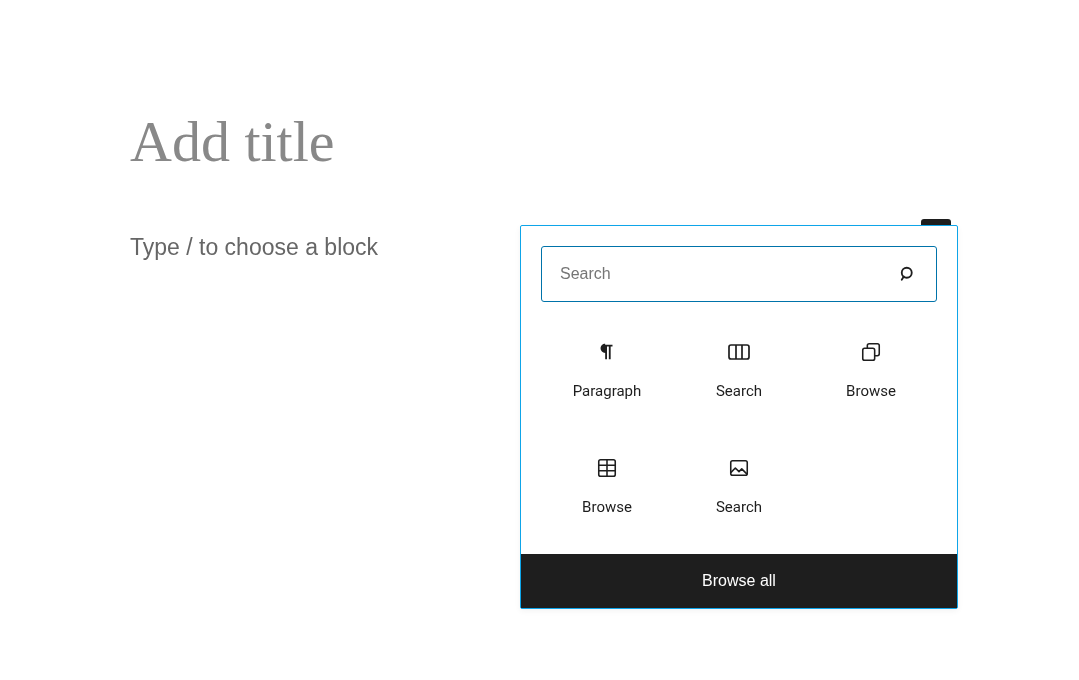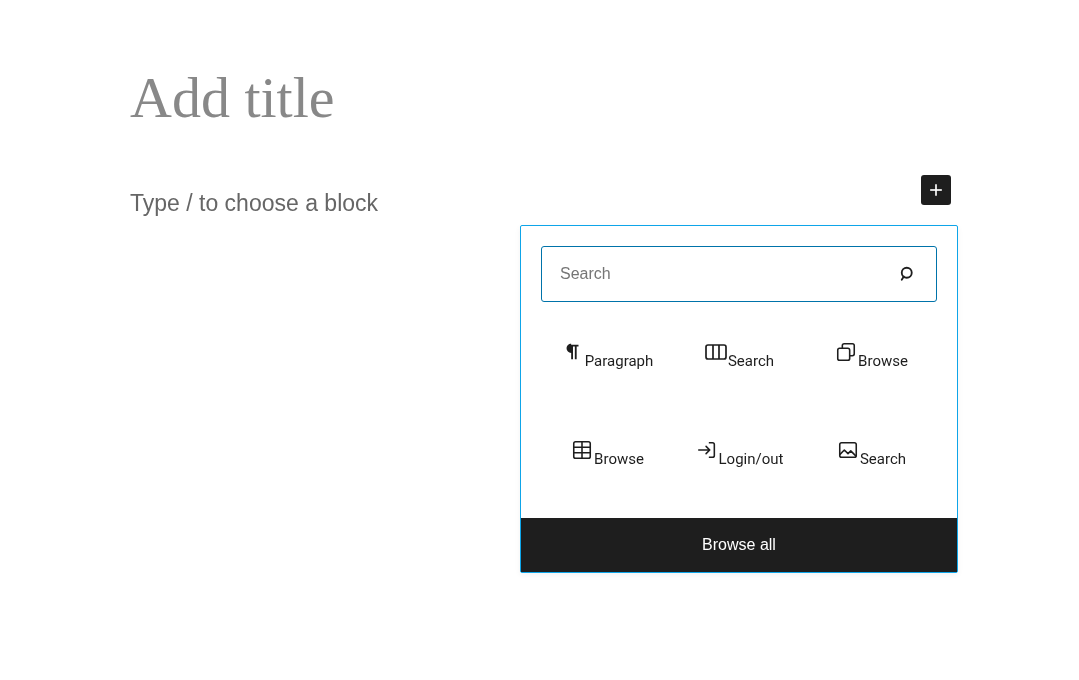--- a/index.html
+++ b/index.html
@@ -10,20 +10,21 @@
     body {
       font-family: -apple-system, BlinkMacSystemFont, "Segoe UI", Roboto, Oxygen-Sans, Ubuntu, Cantarell, "Helvetica Neue", sans-serif;
       background: #fff;
       width: 1079px;
       height: 680px;
       position: relative;
     }
     .editor {
       padding: 60px 130px 0 130px;
       position: relative;
+      margin-top: 44px;
     }
     .title-input {
       font-family: Georgia, "Times New Roman", serif;
       font-size: 58px;
       font-weight: 300;
       color: #888;
       border: none;
       outline: none;
       width: 100%;
       background: transparent;
@@ -105,21 +106,21 @@
       align-items: center;
     }
     .block-grid {
       display: grid;
       grid-template-columns: repeat(3, 1fr);
       padding: 10px 20px 30px 20px;
       row-gap: 40px;
     }
     .block-item {
       display: flex;
-      flex-direction: row;
+      flex-direction: column;
       align-items: center;
       justify-content: center;
       cursor: pointer;
       padding: 8px;
       border-radius: 4px;
     }
     .block-icon {
       width: 24px;
       height: 24px;
       display: flex;
@@ -205,29 +206,20 @@
     <div class="block-item">
       <span class="block-icon">
         <svg width="22" height="22" viewBox="0 0 24 24" fill="none" stroke="#1e1e1e" stroke-width="1.7">
             <rect x="3" y="3" width="18" height="18" rx="2"></rect>
             <path d="M3 9h18M3 15h18M12 3v18"></path>
           </svg>
       </span>
       <span class="block-label">Browse</span>
     </div>
 
-    <div class="block-item">
-      <span class="block-icon">
-        <svg width="22" height="22" viewBox="0 0 24 24" fill="none" stroke="#1e1e1e" stroke-width="1.7">
-            <path d="M14 4h4a2 2 0 012 2v12a2 2 0 01-2 2h-4"></path>
-            <path d="M3 12h12M11 8l4 4-4 4" stroke-linecap="round" stroke-linejoin="round"></path>
-          </svg>
-      </span>
-      <span class="block-label">Login/out</span>
-    </div>
 
     <div class="block-item">
       <span class="block-icon">
         <svg width="22" height="22" viewBox="0 0 24 24" fill="none" stroke="#1e1e1e" stroke-width="1.7">
             <rect x="3" y="4" width="18" height="16" rx="2"></rect>
             <path d="M3 17l5-5 4 4 3-3 6 6" stroke-linejoin="round"></path>
           </svg>
       </span>
       <span class="block-label">Search</span>
     </div>

